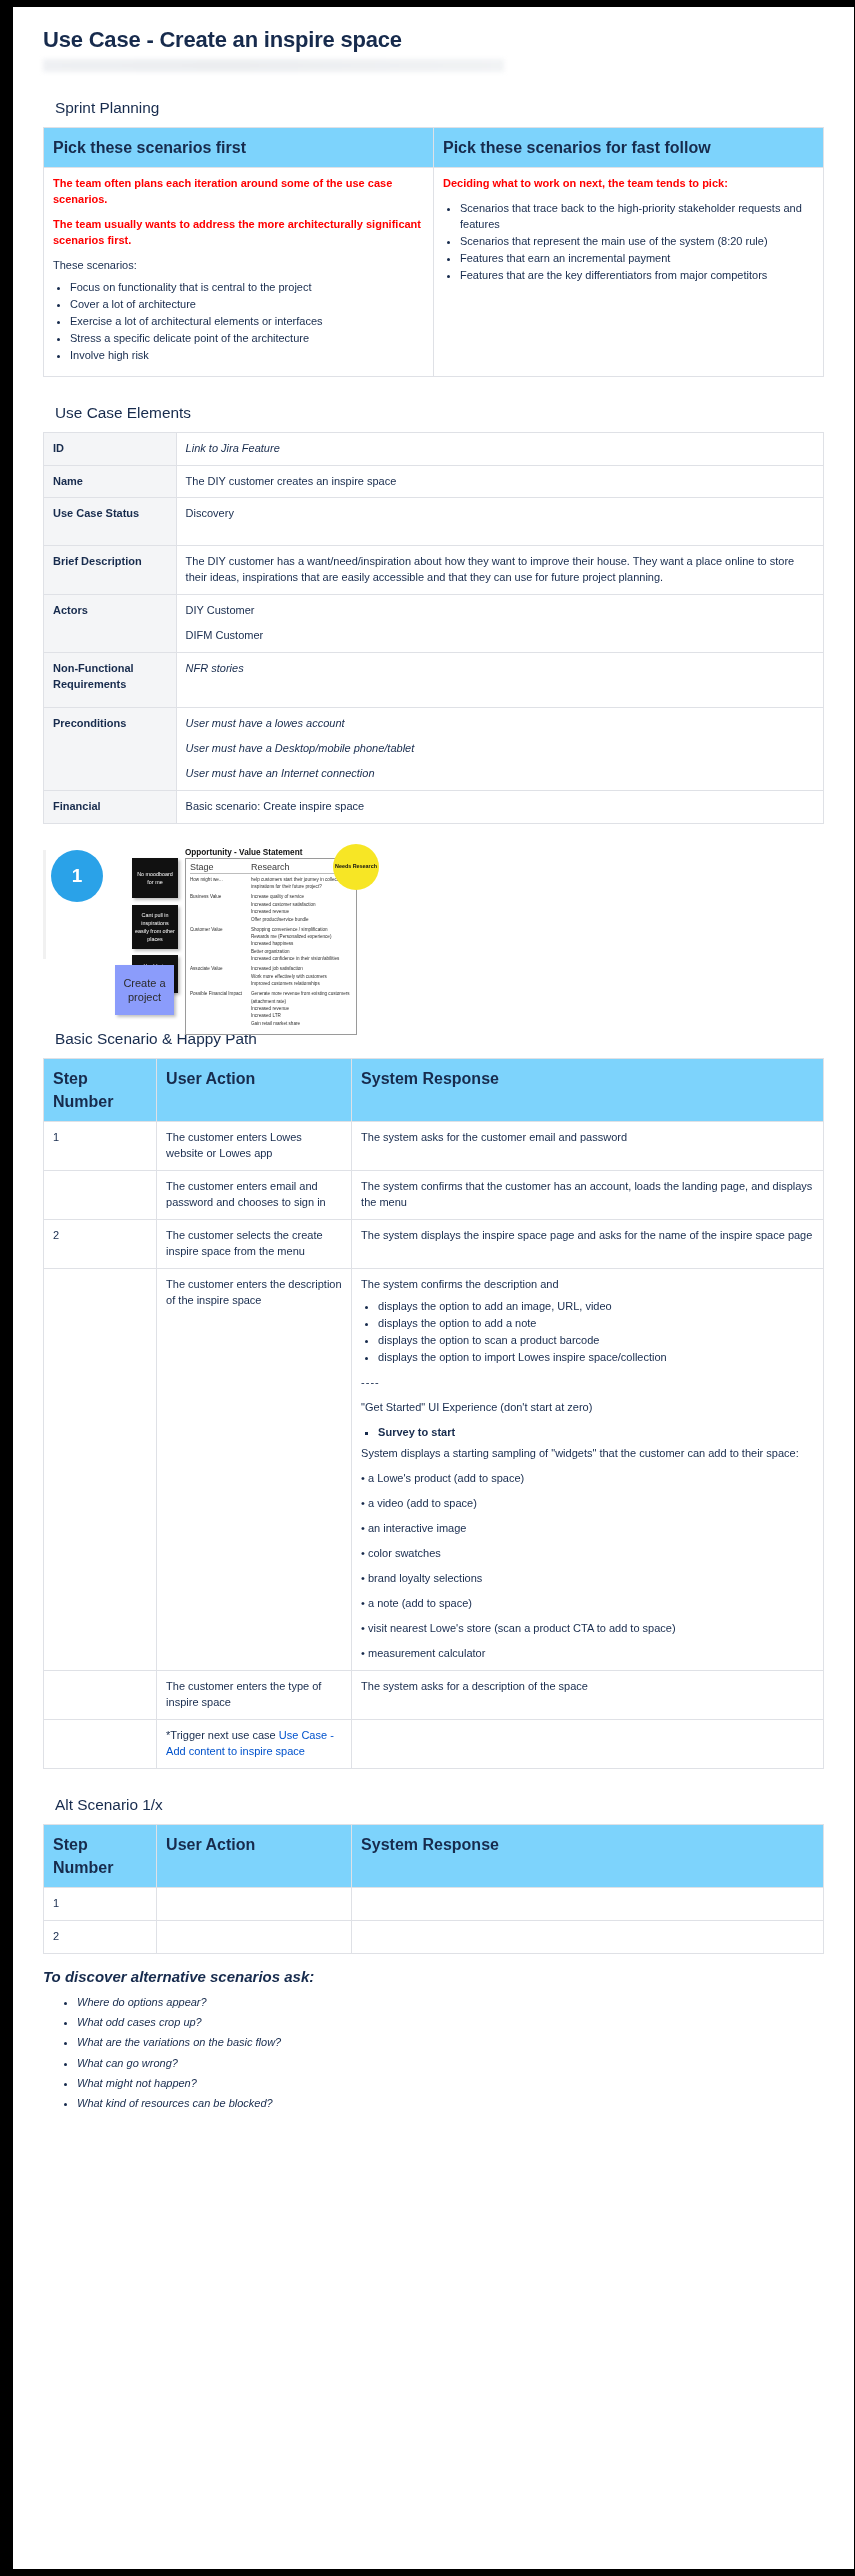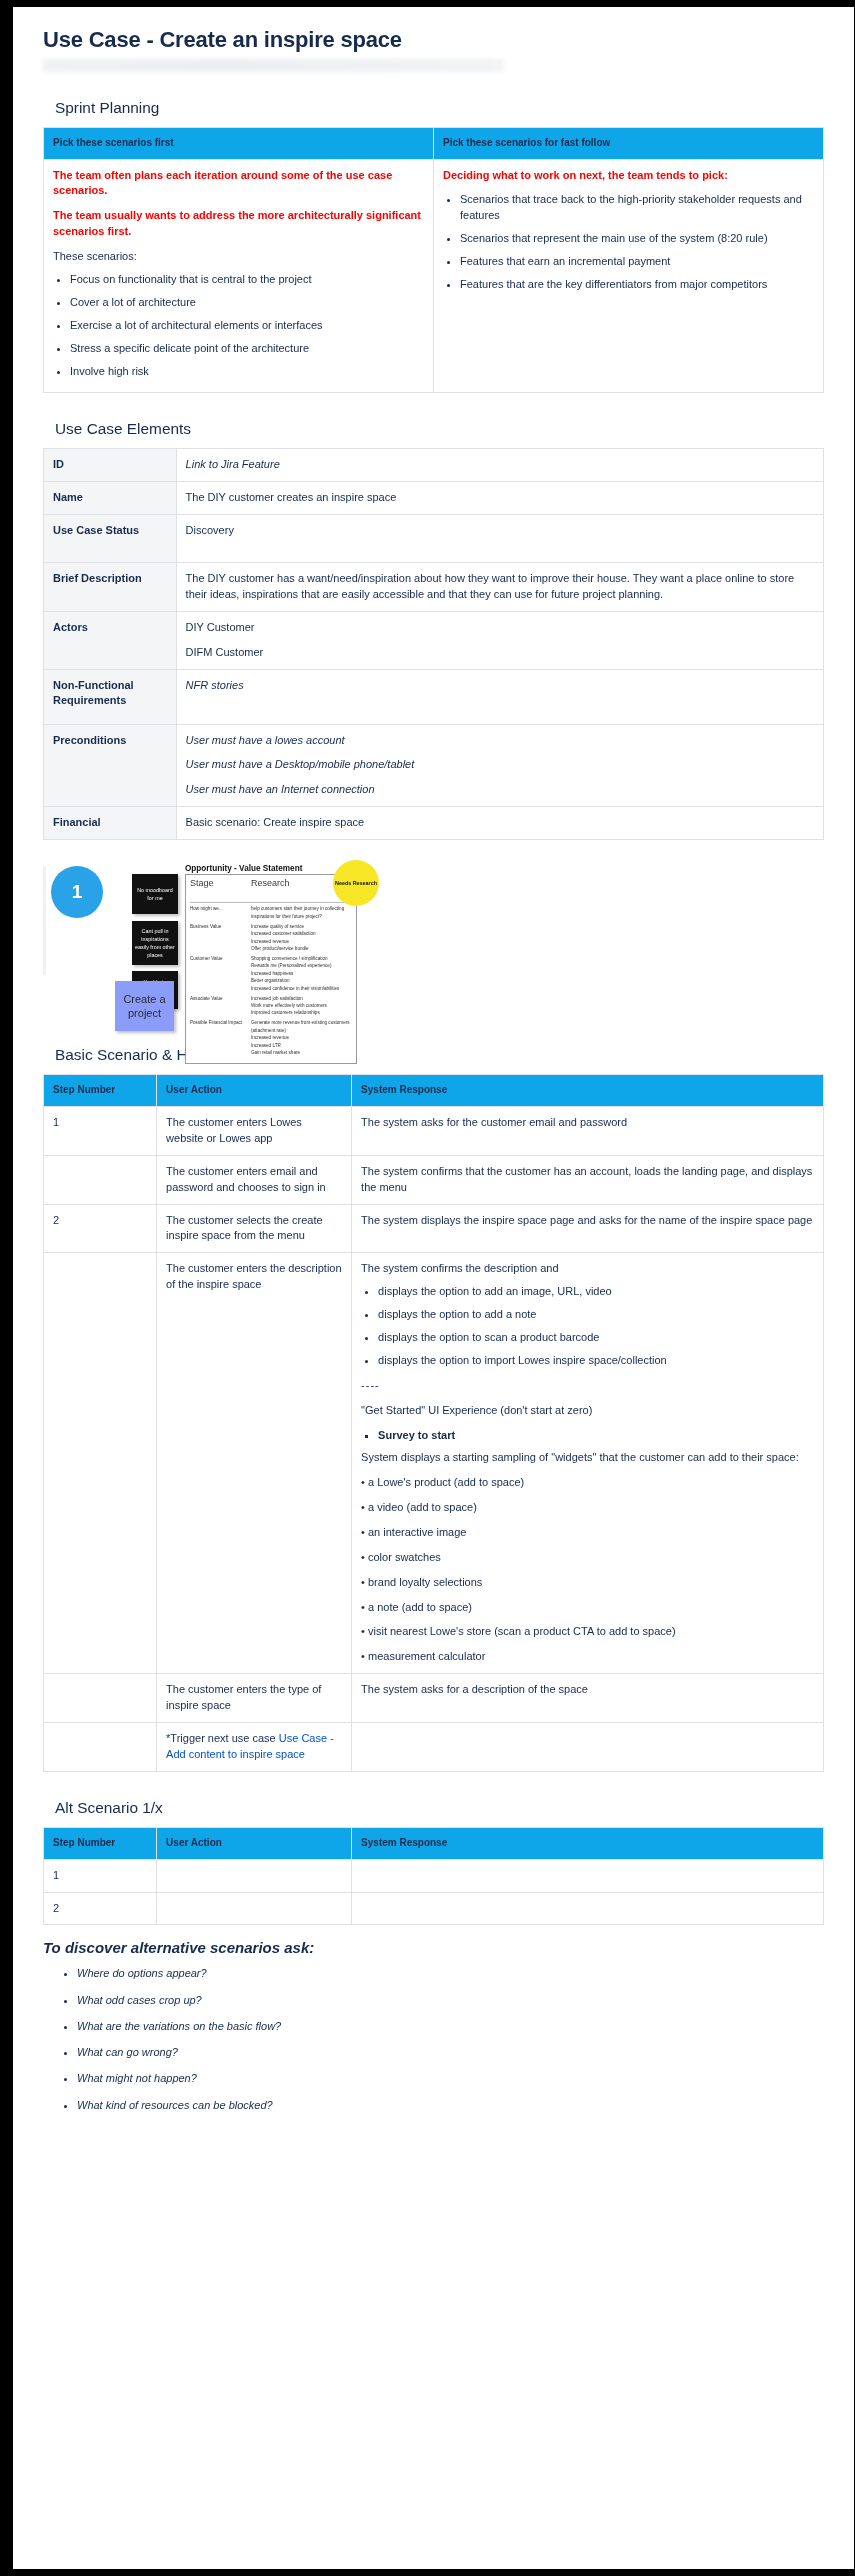--- a/index.html
+++ b/index.html
@@ -49,34 +49,34 @@
     line-height: 1.45;
     table-layout: fixed;
   }
   table.t th, table.t td {
     border: 1px solid #dfe1e6;
     vertical-align: top;
     padding: 8px 9px;
     text-align: left;
   }
   table.t th {
-    background: #0ea5e9;
+    background: #7dd3fc;
     font-weight: bold;
     color: #172b4d;
-    font-size: 10px;
+    font-size: 16px;
   }
   td.hdrcell {
     background: #f4f5f7;
     font-weight: bold;
   }
   .red { color: #ff0000; font-weight: bold; }
   .ital { font-style: italic; }
   .lnk { color: #0052cc; }
   ul.b { margin: 6px 0 4px 0; padding-left: 17px; }
-  ul.b li { margin: 7px 0 1px 0; }
+  ul.b li { margin: 0 0 1px 0; }
   ul.sq { margin: 6px 0 6px 0; padding-left: 17px; list-style: square; }
   ul.sq li { font-weight: bold; }
   p.p { margin: 0 0 9px 0; }
   p.p:last-child { margin-bottom: 0; }
   p.tight { margin: 0 0 5px 0; }
   .dashes { letter-spacing: 1px; margin: 9px 0; }
 
   
   .diagram {
     position: relative;
@@ -106,21 +106,21 @@
     font-size: 11px; line-height: 1.3; text-align: center;
     display:flex; align-items:center; justify-content:center;
     box-shadow: 2px 2px 3px rgba(0,0,0,.25);
   }
   .opp {
     position: absolute; left: 142px; top: 4px;
     width: 172px;
   }
   .opp-title { font-size: 8.2px; font-weight: bold; color:#111; margin-bottom:1px; }
   .opp-box { border: 1px solid #9a9a9a; padding: 3px 4px 4px 4px; background:#fff; }
-  .opp-head { display:flex; font-size:9px; color:#3a3a3a; border-bottom:1px solid #bdbdbd; padding-bottom:14px; margin-bottom:2px;}
+  .opp-head { display:flex; font-size:9px; color:#3a3a3a; border-bottom:1px solid #bdbdbd; padding-bottom:1px; margin-bottom:2px;}
   .opp-head span:first-child { width: 61px; }
   .opp-row { display:flex; font-size:4.6px; line-height:1.62; color:#2f2f2f; margin-bottom:2.5px; }
   .opp-row .stg { width: 61px; flex: none; }
   .opp-row .res { flex:1; }
   .badge-yellow {
     position: absolute; right: -22px; top: -4px;
     width: 46px; height: 46px; border-radius:50%;
     background: #f7e625; color:#111;
     font-size: 5.4px; font-weight:bold; line-height:1.35; text-align:center;
     display:flex; align-items:center; justify-content:center;

